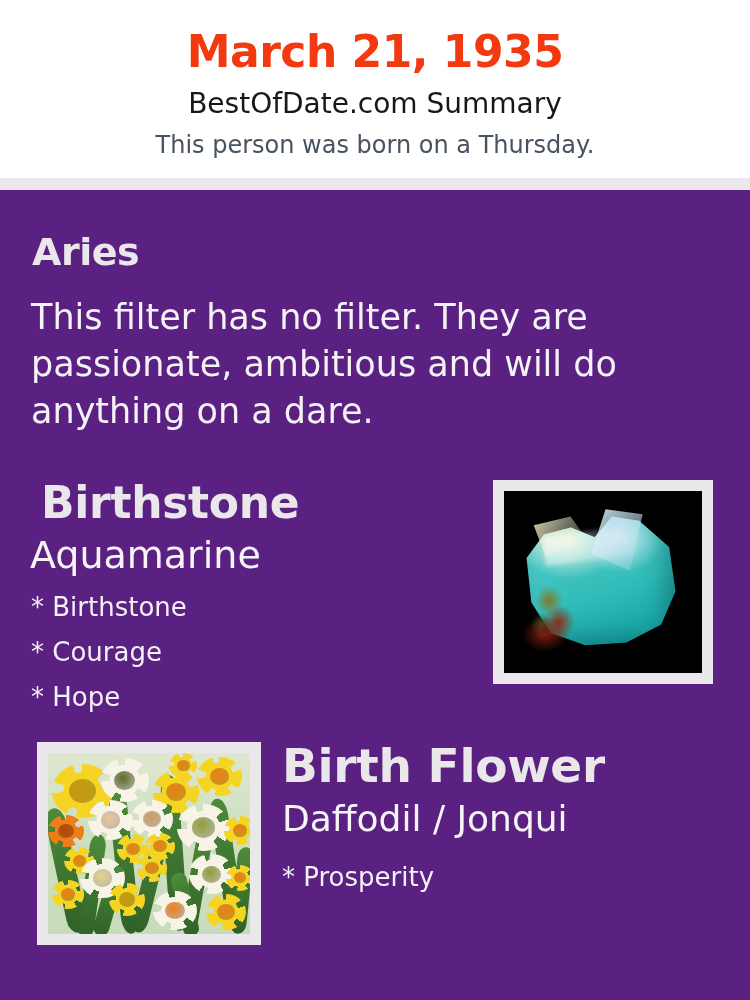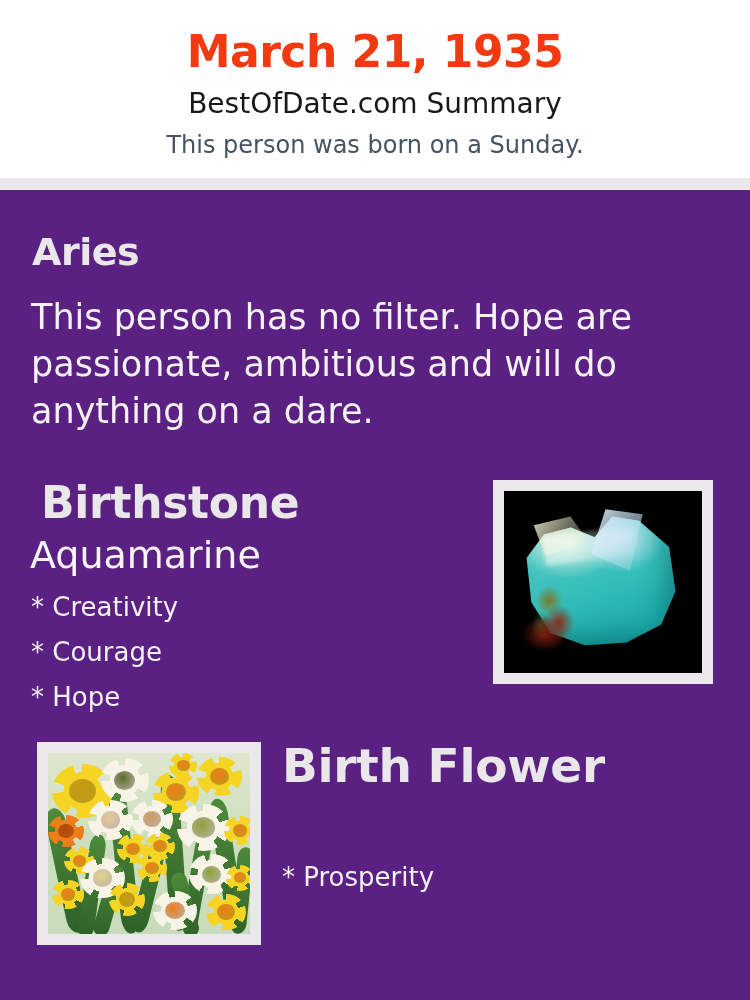--- a/index.html
+++ b/index.html
@@ -264,34 +264,34 @@
   .trait { font-family: "DejaVu Sans", "Liberation Sans", sans-serif; }
 </style>
 </head>
 <body>
 
 <div class="page">
 
   <div class="header">
     <div class="header-date">March 21, 1935</div>
     <div class="header-site">BestOfDate.com Summary</div>
-    <div class="header-weekday">This person was born on a Sunday.</div>
+    <div class="header-weekday">This person was born on a Thursday.</div>
   </div>
 
   <div class="divider-strip"></div>
 
   <div class="body-panel"></div>
 
   <div class="zodiac-title">Aries</div>
-  <div class="zodiac-desc">This person has no filter. Hope are passionate, ambitious and will do anything on a dare.</div>
+  <div class="zodiac-desc">This filter has no filter. They are passionate, ambitious and will do anything on a dare.</div>
 
   <div class="birthstone-title">Birthstone</div>
   <div class="birthstone-name">Aquamarine</div>
   <div class="birthstone-traits">
-    <div class="trait">* Creativity</div>
+    <div class="trait">* Birthstone</div>
     <div class="trait">* Courage</div>
     <div class="trait">* Hope</div>
   </div>
 
   <div class="photo-frame" id="stone-frame">
     <div class="photo-inner">
       <div class="stone-art">
         <div class="stone-body"></div>
         <div class="stone-facet-a"></div>
         <div class="stone-facet-b"></div>
@@ -397,17 +397,18 @@
           </div>
           <div class="bloom" style="left: 88%; top: 62%; width: 14%; height: 14%;">
             <div class="petals" style="background: radial-gradient(circle, rgb(245, 212, 35) 0px, rgb(245, 212, 35) 46%, rgba(0, 0, 0, 0) 47%), conic-gradient(rgb(245, 212, 35) 0deg, rgb(245, 212, 35) 14%, rgba(255, 255, 255, 0) 14%, rgba(255, 255, 255, 0) 20%, rgb(245, 212, 35) 20%, rgb(245, 212, 35) 34%, rgba(255, 255, 255, 0) 34%, rgba(255, 255, 255, 0) 40%, rgb(245, 212, 35) 40%, rgb(245, 212, 35) 54%, rgba(255, 255, 255, 0) 54%, rgba(255, 255, 255, 0) 60%, rgb(245, 212, 35) 60%, rgb(245, 212, 35) 74%, rgba(255, 255, 255, 0) 74%, rgba(255, 255, 255, 0) 80%, rgb(245, 212, 35) 80%, rgb(245, 212, 35) 94%, rgba(255, 255, 255, 0) 94%, rgba(255, 255, 255, 0) 100%);"></div>
             <div class="core" style="background: radial-gradient(circle at 42% 38%, rgb(239, 125, 24), rgba(0, 0, 0, 0.25));"></div>
           </div>
         </div>
     </div>
   </div>
 
   <div class="flower-title">Birth Flower</div>
+  <div class="flower-name">Daffodil / Jonqui</div>
   <div class="flower-traits">
     <div class="trait">* Prosperity</div>
   </div>
 
 </div>
 
 </body></html>

